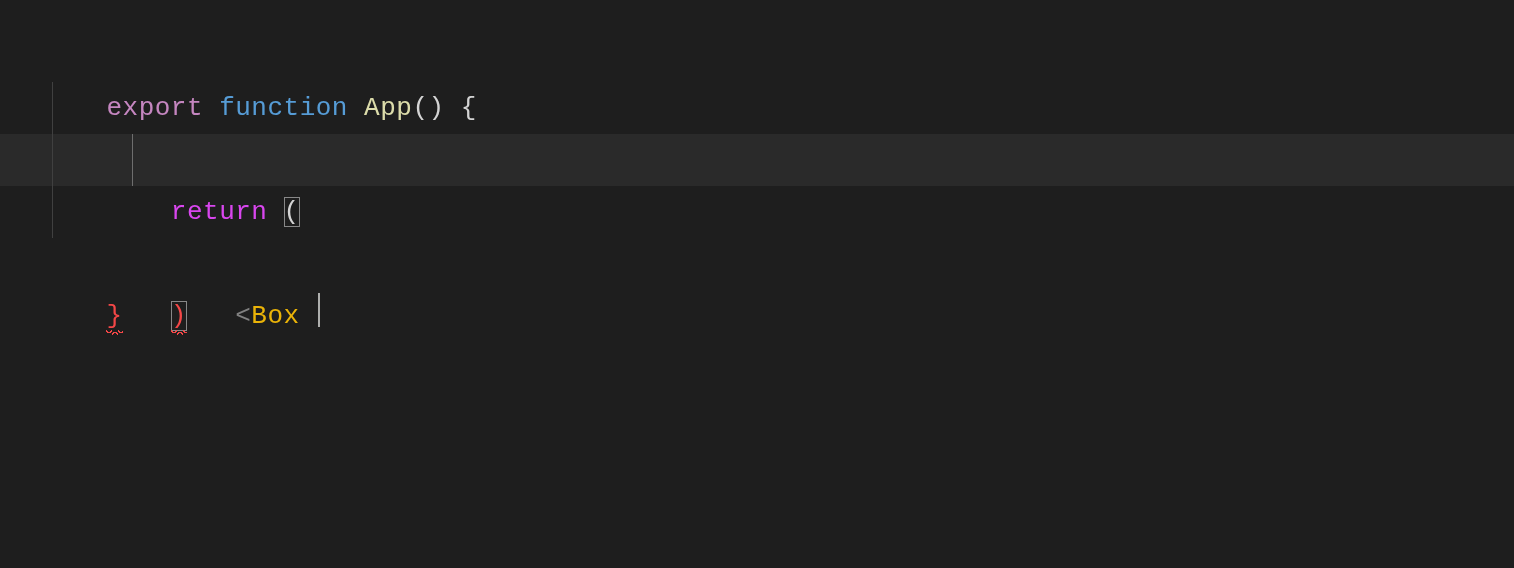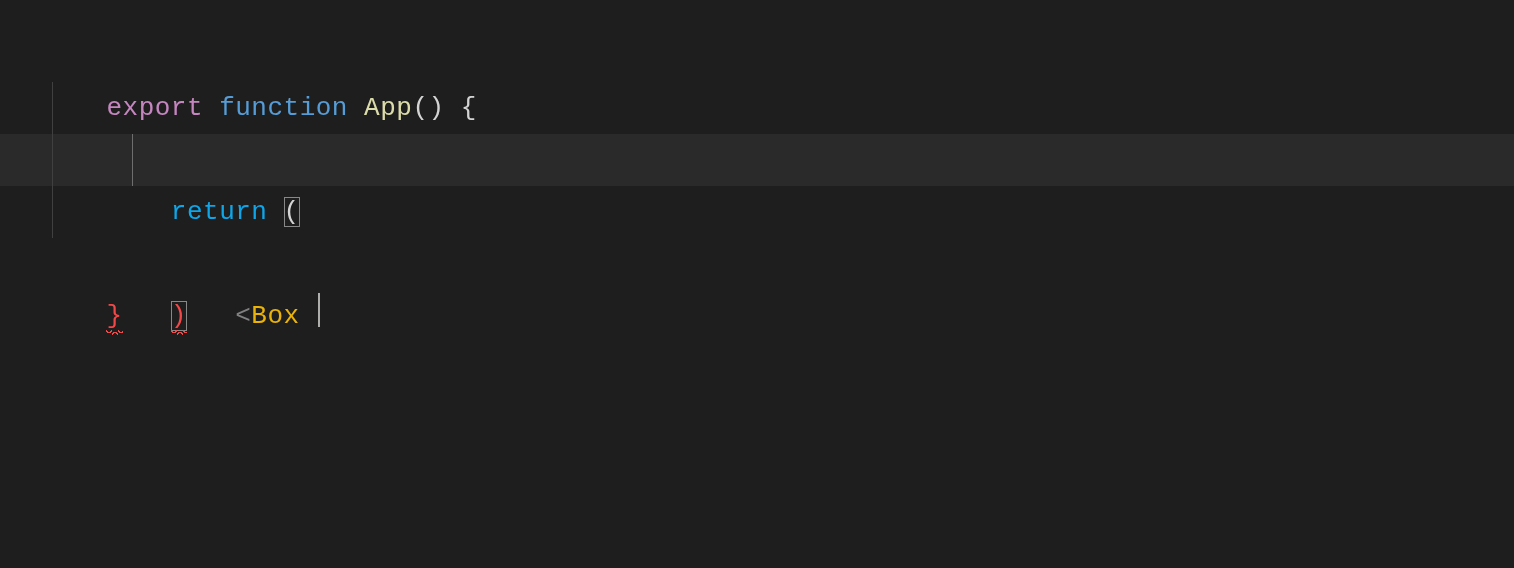--- a/index.html
+++ b/index.html
@@ -35,21 +35,21 @@
     width: 1px;
     background: #404040;
   }
   .indent-guide.strong { background: #6e6e6e; }
   .tok { letter-spacing: 0.5px; }
   .kw-export   { color: #c586c0; }
   .kw-function { color: #569cd6; }
   .fn-name     { color: #dcdcaa; }
   .paren       { color: #d4d4d4; }
   .brace       { color: #d4d4d4; }
-  .kw-return   { color: #0ea5e9; }
+  .kw-return   { color: #d946ef; }
   .jsx-angle   { color: #808080; }
   .jsx-tag     { color: #eab308; }
   .err         { color: #f44747; position: relative; }
   .err::after {
     content: "";
     position: absolute;
     left: 0; right: 0; bottom: -4px; height: 5px;
     background:
       radial-gradient(circle at 3px 0px, transparent 2px, #f44747 2px, #f44747 3px, transparent 3px) repeat-x,
       radial-gradient(circle at 9px 5px, transparent 2px, #f44747 2px, #f44747 3px, transparent 3px) repeat-x;

